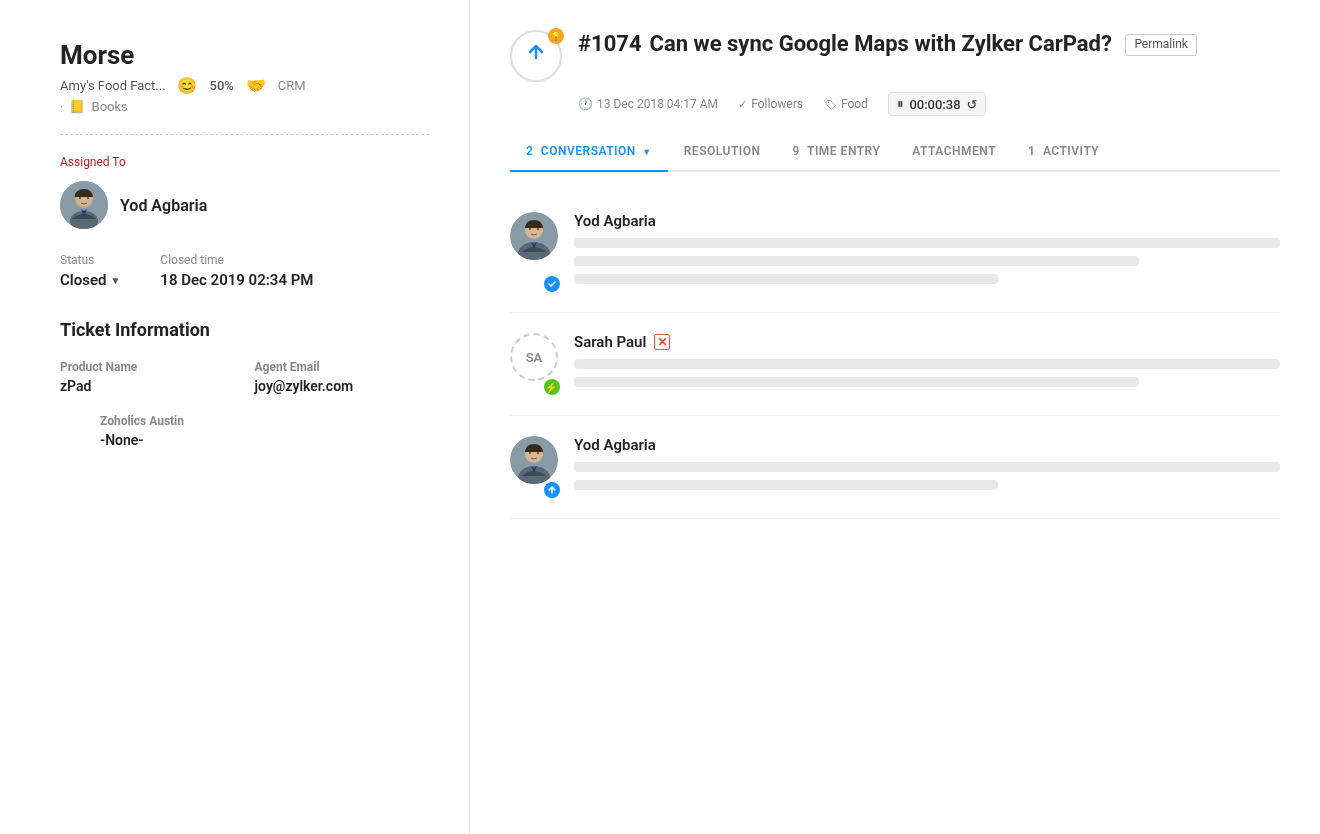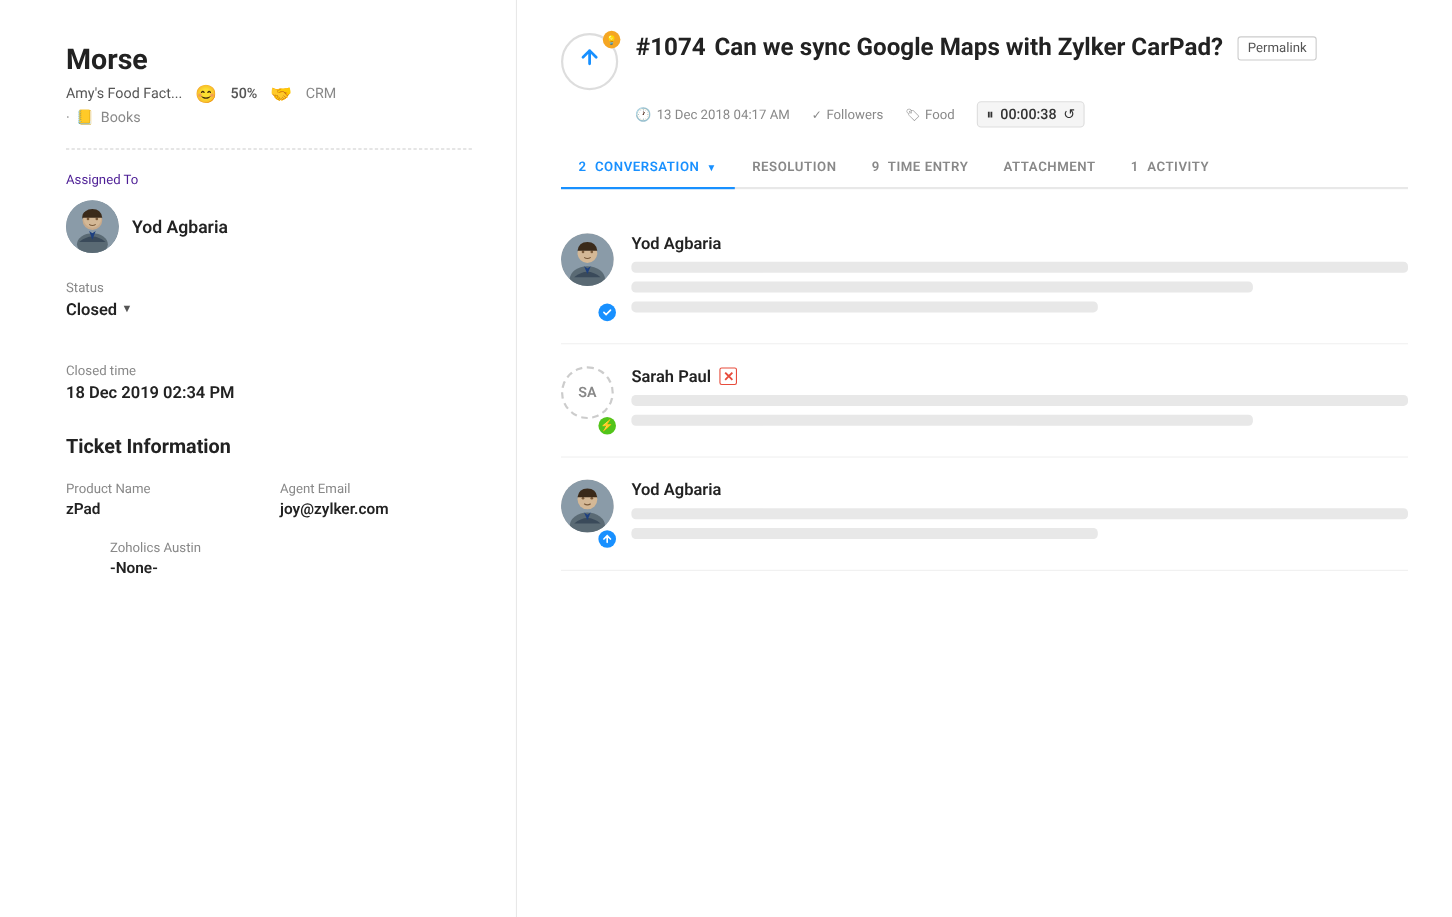--- a/index.html
+++ b/index.html
@@ -72,21 +72,21 @@
       margin-bottom: 20px;
     }
 
     .divider-dashed {
       border: none;
       border-top: 1px dashed #ccc;
       margin: 20px 0;
     }
 
     .section-label {
-      color: #4c1d95;
+      color: #b91c1c;
       font-size: 12px;
       margin-bottom: 12px;
     }
 
     .assignee-row {
       display: flex;
       align-items: center;
       gap: 12px;
       margin-bottom: 24px;
     }
@@ -108,21 +108,20 @@
     .assignee-name {
       font-size: 16px;
       font-weight: 600;
       color: #222;
     }
 
     .status-closed-row {
       display: flex;
       gap: 40px;
       margin-bottom: 30px;
-      flex-direction: column;
     }
 
     .info-block label {
       display: block;
       color: #888;
       font-size: 12px;
       margin-bottom: 4px;
     }
 
     .info-block .value {
@@ -160,20 +159,21 @@
       display: grid;
       grid-template-columns: 1fr 1fr;
       gap: 20px 20px;
     }
 
     .field-group label {
       display: block;
       color: #888;
       font-size: 12px;
       margin-bottom: 4px;
+      font-weight: bold;
     }
 
     .field-group .field-value {
       font-size: 14px;
       font-weight: 600;
       color: #222;
     }
 
     .field-group-full {
       grid-column: 1 / -1;

